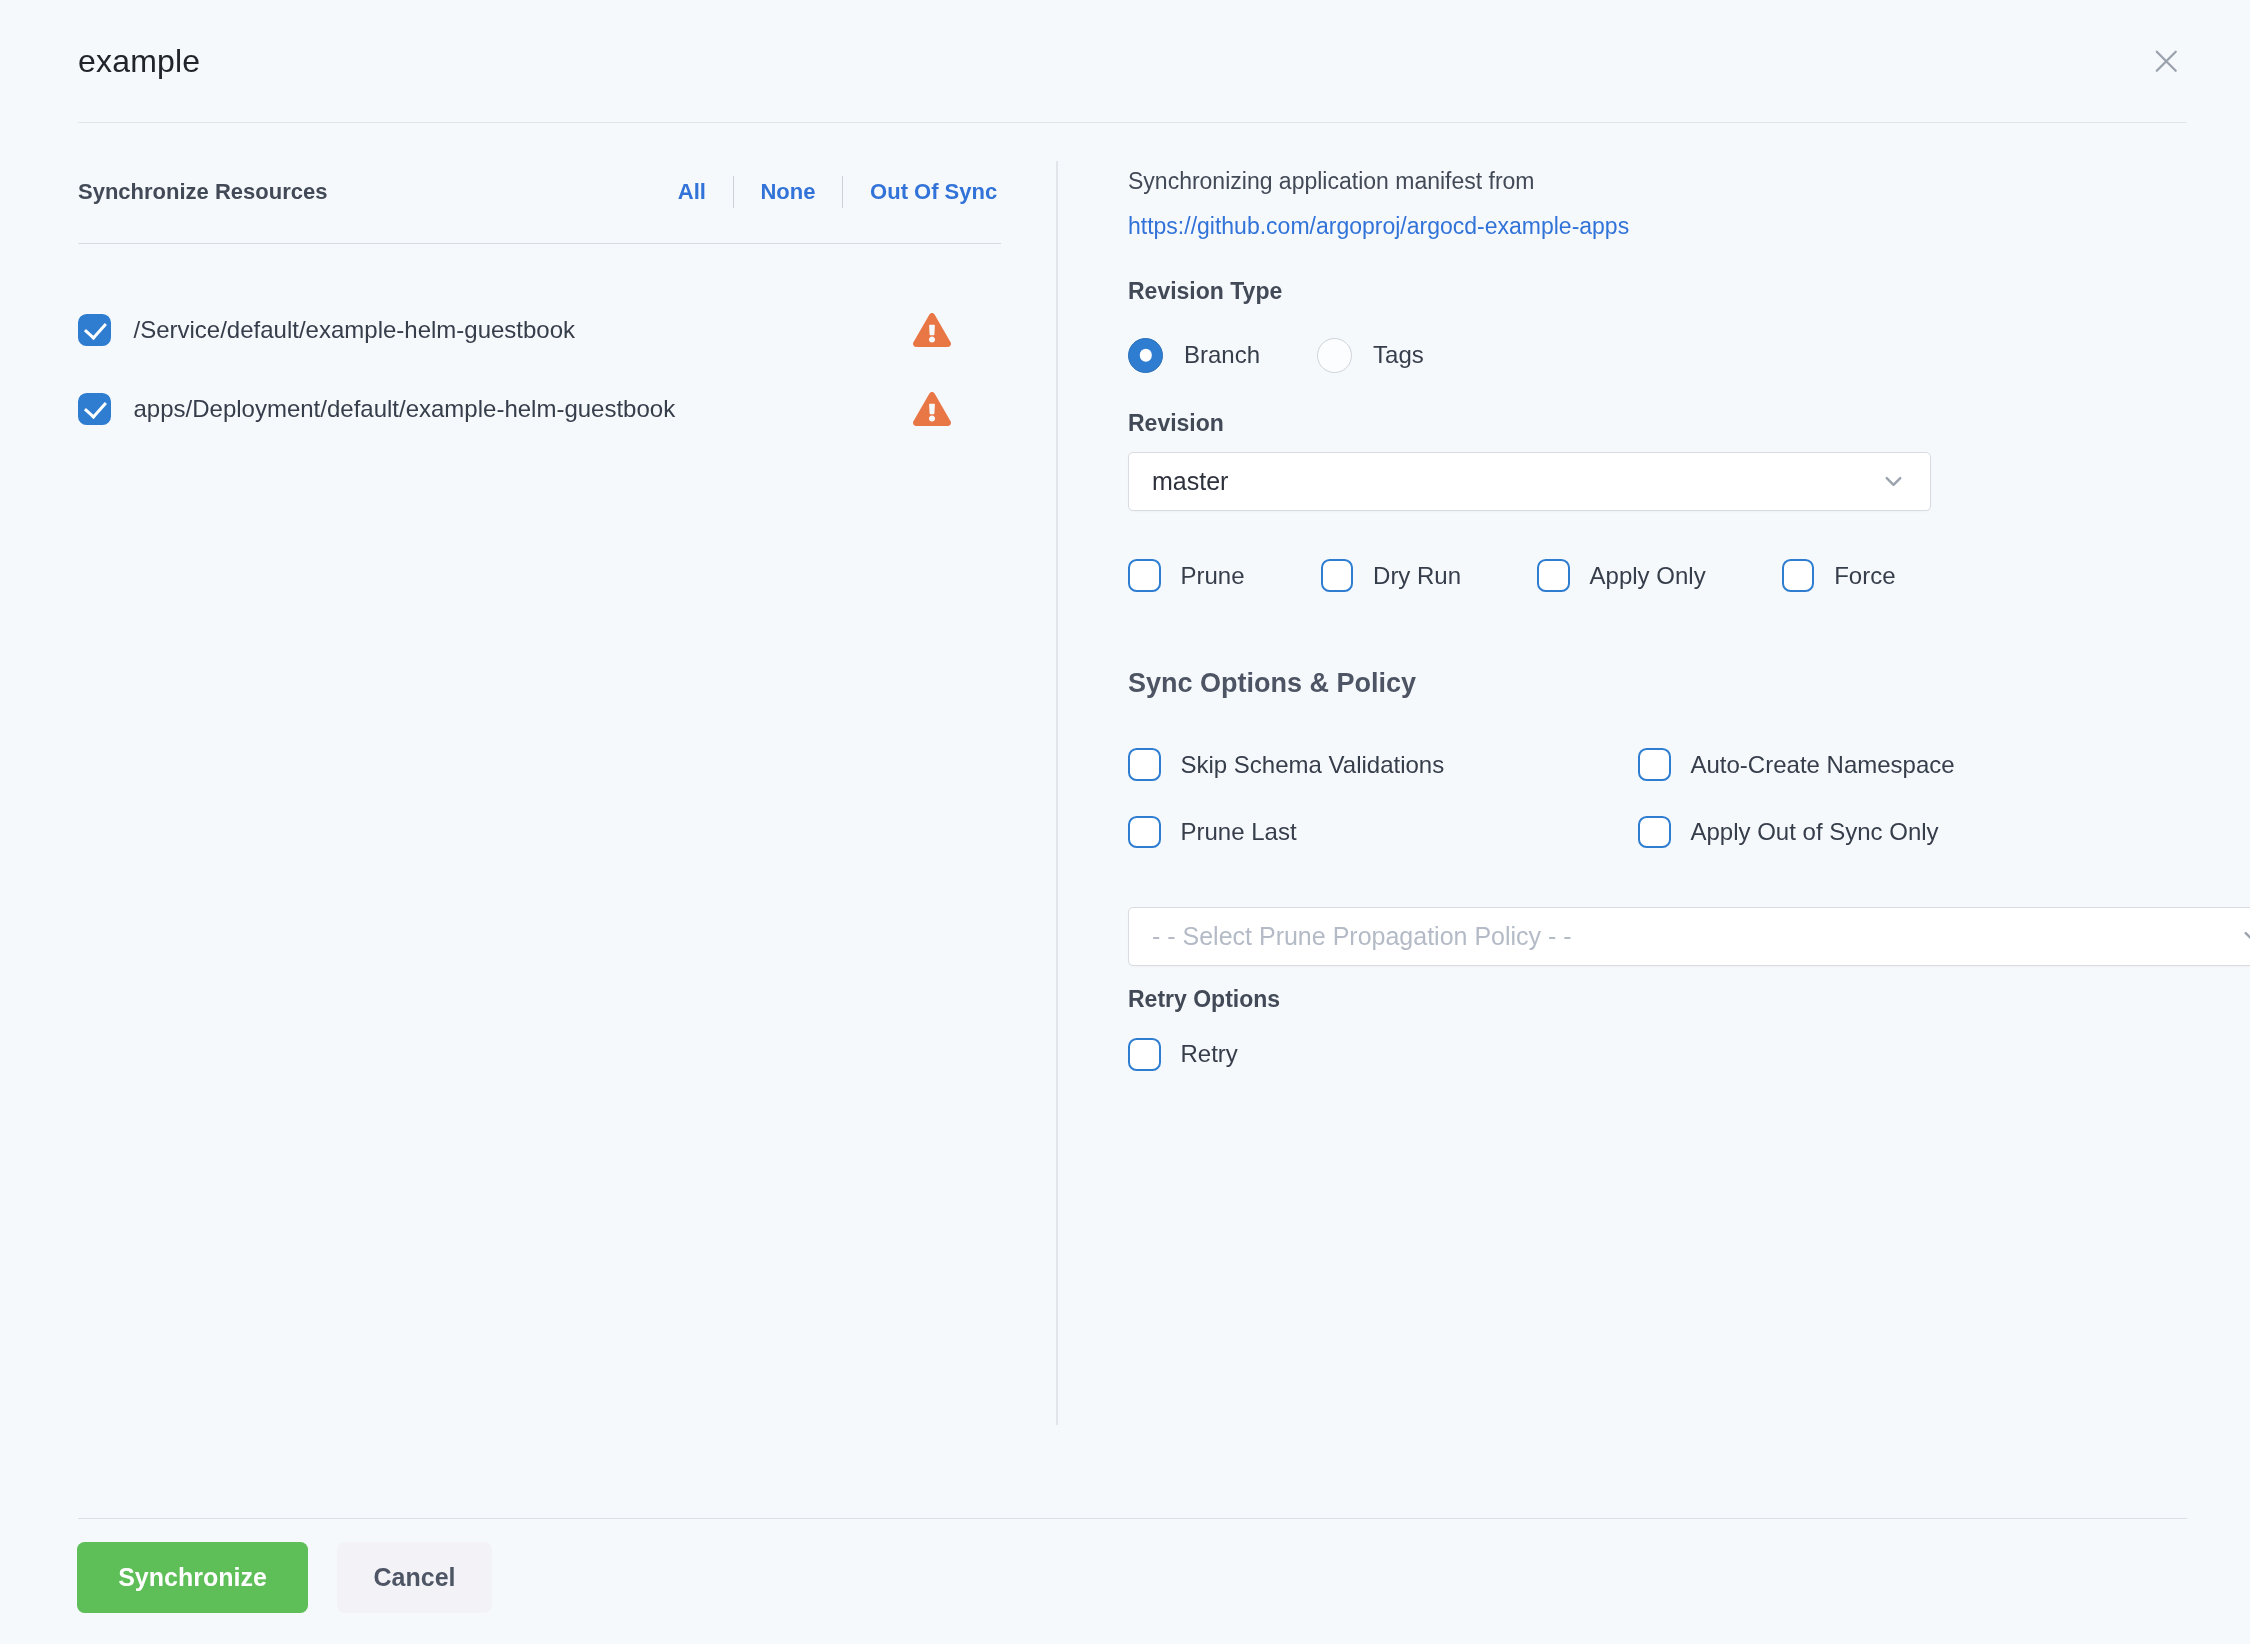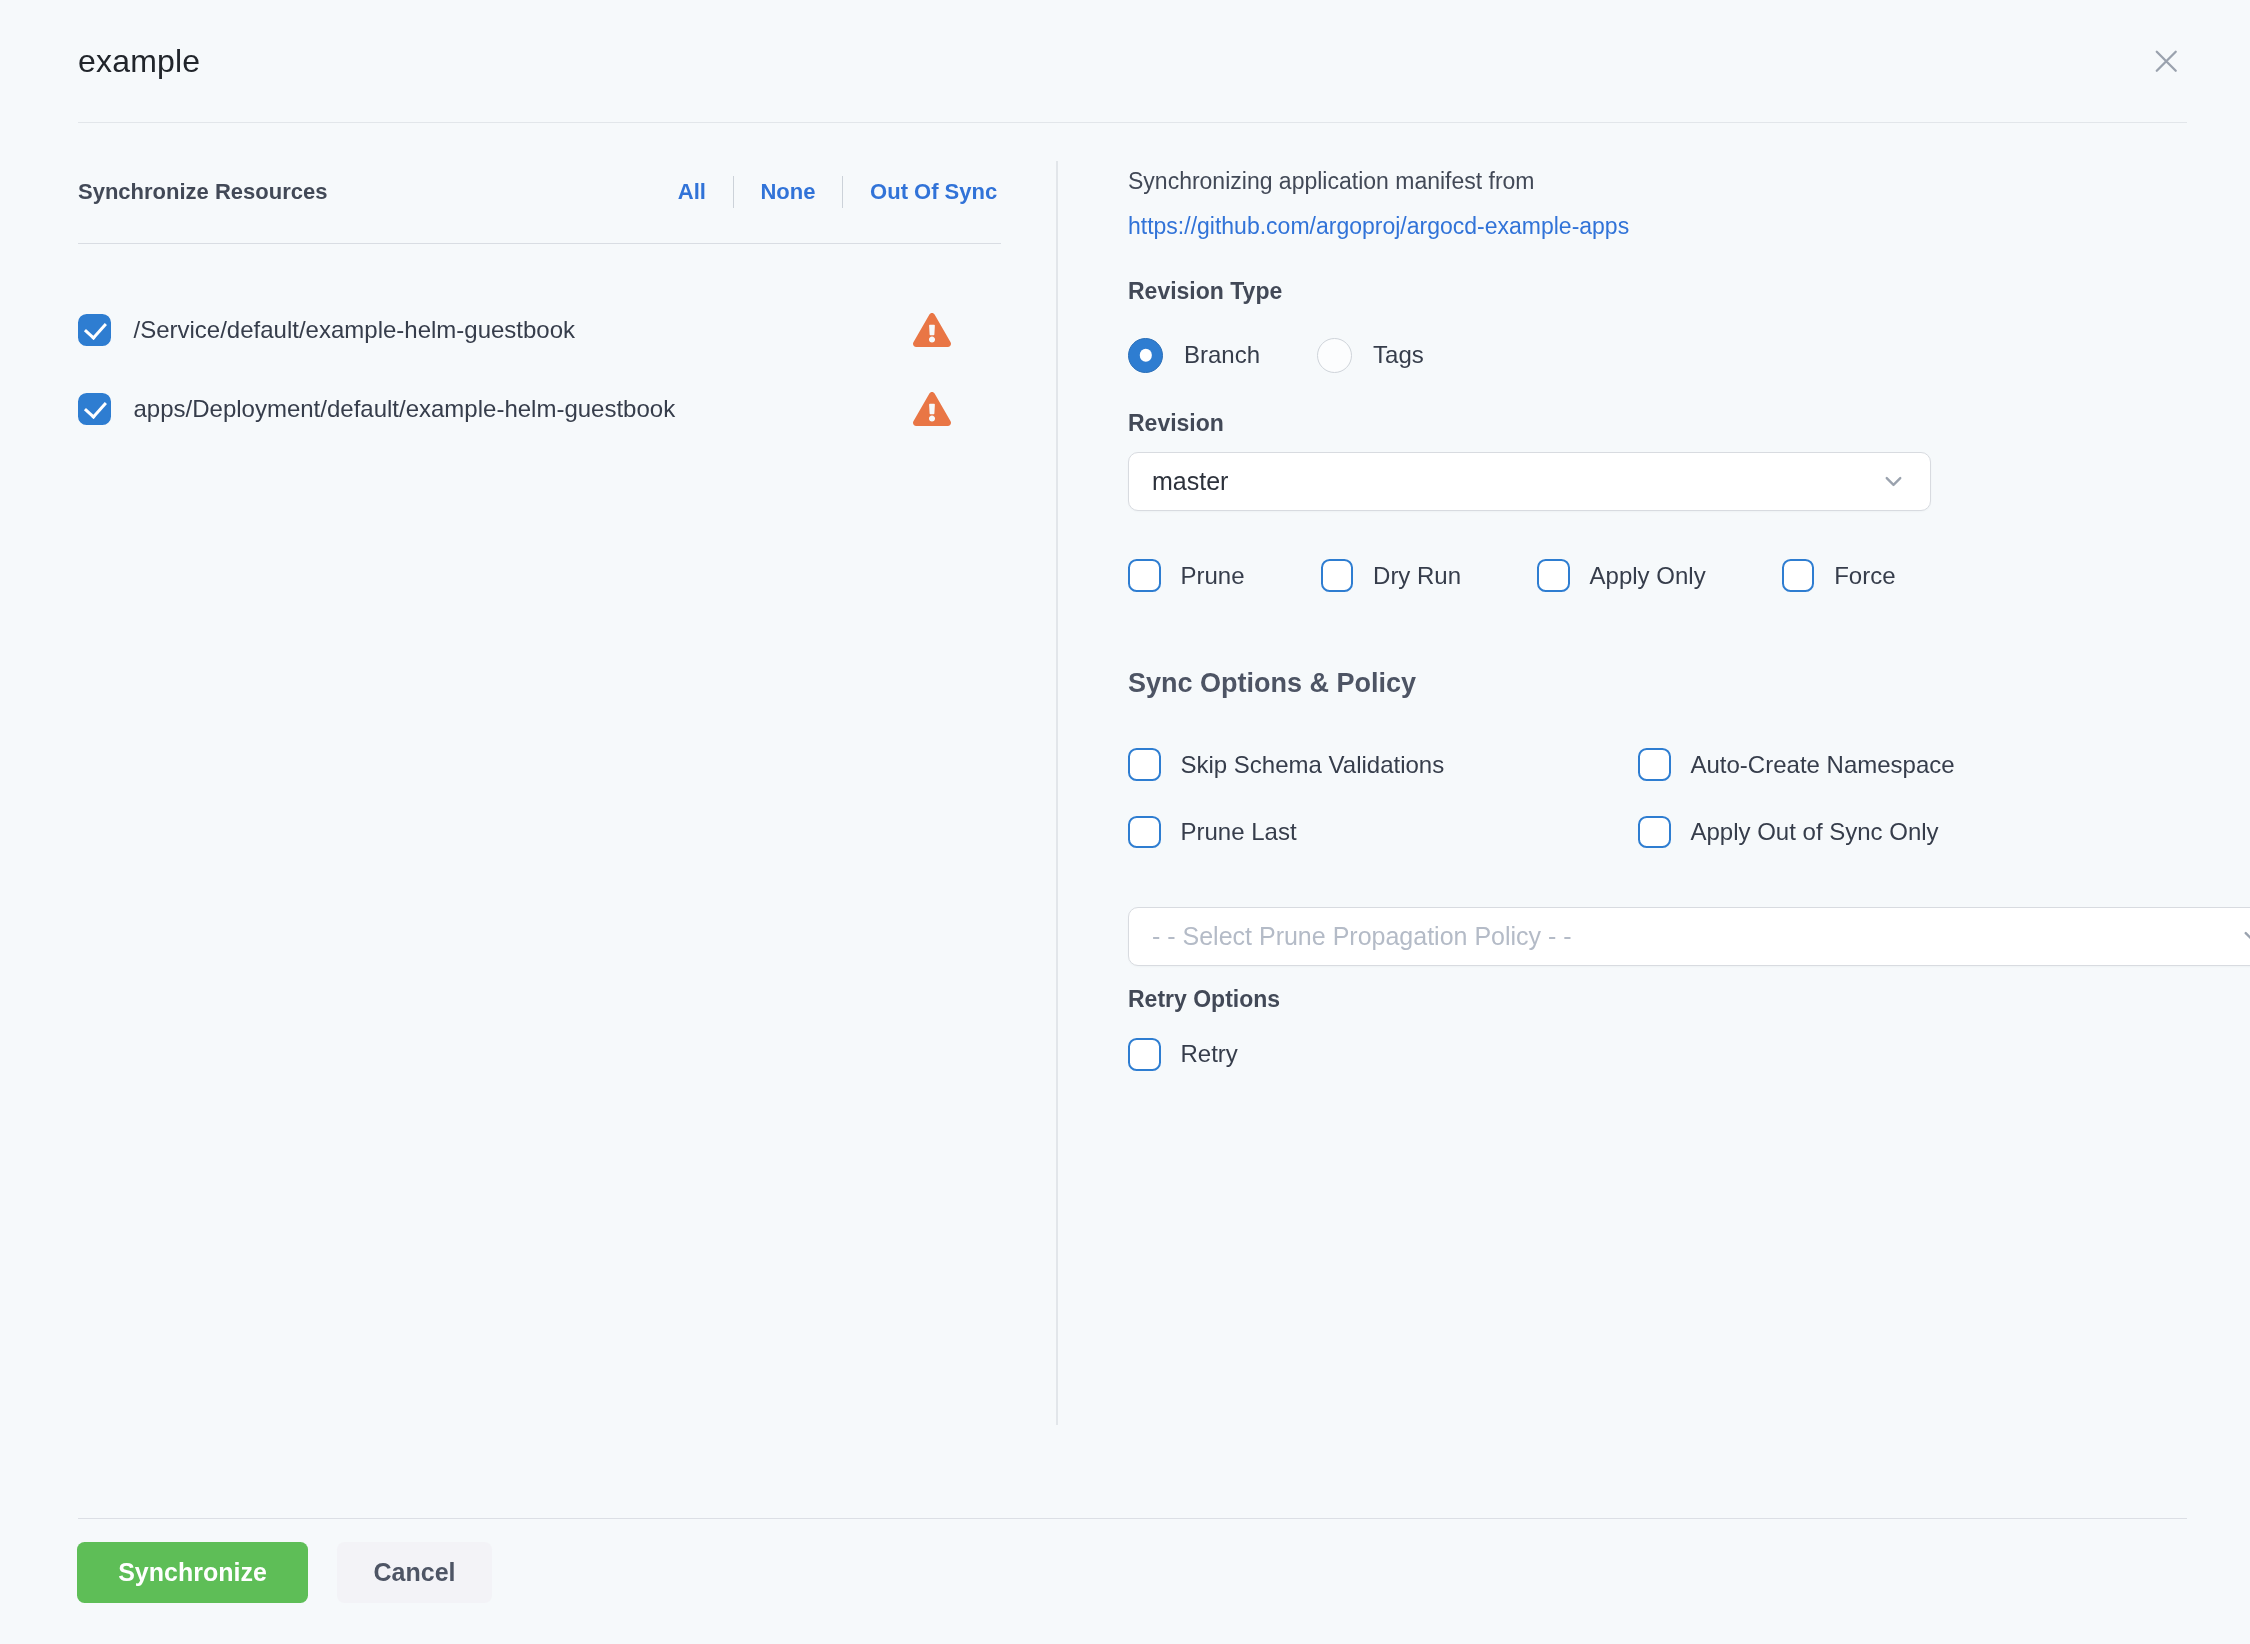--- a/index.html
+++ b/index.html
@@ -59,21 +59,21 @@
   .radio-row{display:flex;align-items:center;height:54px;margin-top:21px;gap:57px;}
   .radio-item{display:flex;align-items:center;gap:21px;cursor:pointer;}
   .radio{width:35px;height:35px;border-radius:50%;position:relative;flex:none;}
   .radio.sel{background:var(--blue);border:1.9px solid #2a6fb8;}
   .radio.sel::after{content:"";position:absolute;left:50%;top:50%;transform:translate(-50%,-50%);
     width:12.4px;height:12.4px;border-radius:50%;background:#fff;}
   .radio.unsel{background:#fcfdfe;border:1.9px solid #cfd4da;}
   .opt-label{font-size:24px;color:var(--text);}
   .mt-rev{margin-top:26px;}
   .select{
-    margin-top:12.4px;height:59px;border:1px solid #d8dbe0;border-radius:10px;background:#fff;
+    margin-top:12.4px;height:59px;border:1px solid #d8dbe0;border-radius:5px;background:#fff;
     display:flex;align-items:center;padding:0 23px;cursor:pointer;
     box-shadow:0 1px 1.9px rgba(40,50,70,.03);
   }
   .select.rev{width:803px;}
   .select.policy{width:1162px;margin-top:48px;}
   .select-value{font-size:25px;color:#2d323c;}
   .select-placeholder{font-size:25px;color:var(--placeholder);}
   .select .chev{margin-left:auto;display:flex;align-items:center;}
   .flags-row{display:flex;align-items:center;height:54px;margin-top:38px;gap:76px;}
   .cb-item{display:flex;align-items:center;gap:20px;cursor:pointer;}
@@ -87,21 +87,21 @@
   .options-heading{margin-top:65px;font-size:27px;font-weight:600;color:#4d5464;line-height:31px;}
   .opts-grid{margin-top:39px;display:grid;grid-template-columns:510px auto;row-gap:13.4px;}
   .opts-grid .cb-item{height:54px;}
   .replace-row{margin-top:25px;display:flex;align-items:center;height:54px;}
   .retry-heading{margin-top:19px;font-size:23px;font-weight:600;color:var(--heading);line-height:29px;}
   .retry-row{margin-top:13.4px;display:flex;align-items:center;height:54px;}
   
   .footer{position:absolute;left:0;right:0;top:1518px;}
   .footer-line{margin:0 63px 0 78px;border-top:1.9px solid #dcdfe5;}
   .footer-buttons{margin:23px 0 0 77px;display:flex;gap:29px;}
-  .btn{height:61px;border:none;border-radius:7.6px;font-family:"Liberation Sans",sans-serif;
+  .btn{height:71px;border:none;border-radius:7.6px;font-family:"Liberation Sans",sans-serif;
     font-size:25px;font-weight:700;cursor:pointer;display:flex;align-items:center;justify-content:center;}
   .btn-sync{background:var(--green);color:#fff;padding:0 34px;min-width:231px;}
   .btn-cancel{background:var(--cancel-bg);color:#4e5565;padding:0 32.5px;min-width:155px;}
 </style>
 </head>
 <body>
 
 <div class="header">
   <div class="title">example</div>
   <div class="close">

